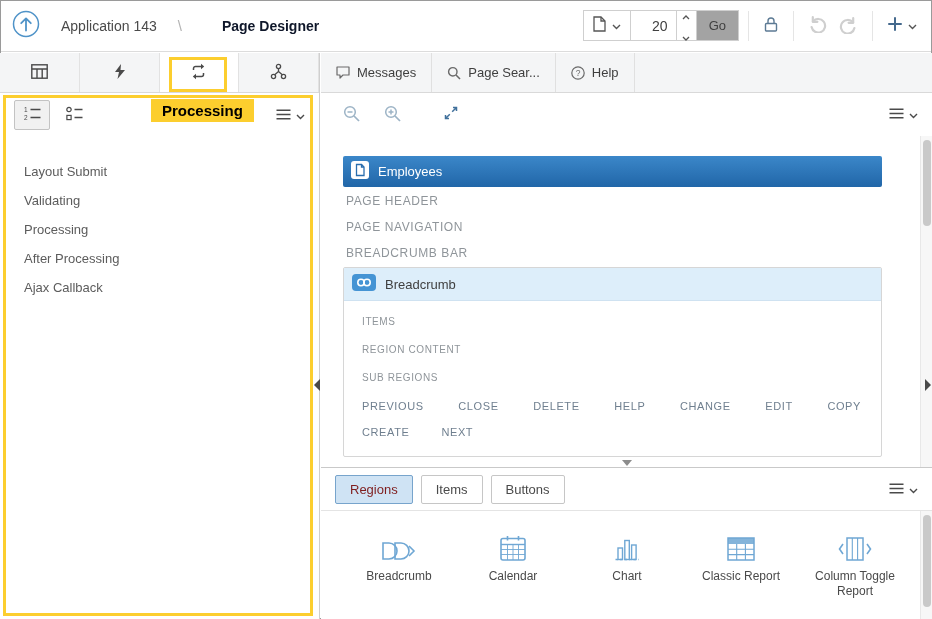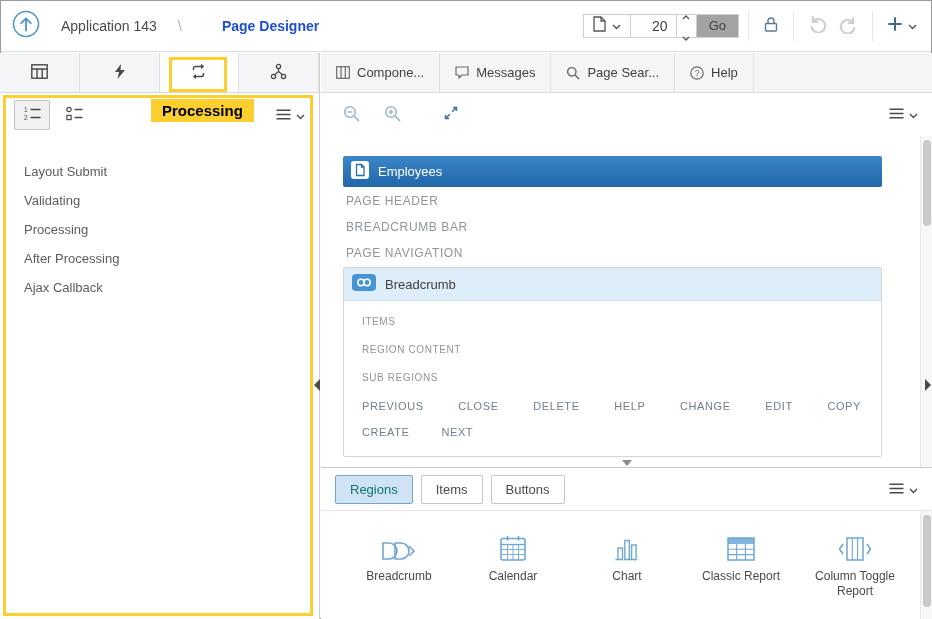--- a/index.html
+++ b/index.html
@@ -7,23 +7,23 @@
               font-family:"Liberation Sans", sans-serif; color:#404040; }
   .app { position:relative; width:932px; height:619px; background:#fff;
          outline:1px solid #9a9a9a; outline-offset:-1px; }
 
   
   .header { height:52px; display:flex; align-items:center; justify-content:space-between;
             padding:0 10px 0 12px; border-bottom:1px solid #dcdcdc; background:#fff; }
   .header-left { display:flex; align-items:center; gap:21px; }
   .crumb-app { font-size:14px; color:#4a4a4a; cursor:pointer; }
   .crumb-sep { color:#b3b3b3; font-size:15px; }
-  .title { font-size:14px; font-weight:bold; color:#1d4ed8;padding-left:19px; }
+  .title { font-size:14px; font-weight:bold; color:#0f172a;padding-left:19px; }
   .header-right { display:flex; align-items:center; }
-  .pagegroup { display:flex; align-items:stretch; height:24px; }
+  .pagegroup { display:flex; align-items:stretch; height:31px; }
   .pg-btn { display:flex; align-items:center; gap:6px; padding:0 9px; border:1px solid #cfcfcf;
             background:#fff; cursor:pointer; }
   .pg-num { width:46px; border:1px solid #cfcfcf; border-left:none; text-align:right;
             padding-right:8px; font-size:14px; color:#404040; font-family:inherit; }
   .pg-spin { width:20px; border:1px solid #cfcfcf; border-left:none; display:flex; flex-direction:column;
              align-items:center; justify-content:center; gap:3px; background:#fff; cursor:pointer; }
   .go-btn { border:1px solid #cfcfcf; border-left:none; background:#a3a3a3; padding:0 12px;
             font-size:13px; color:#404040; font-family:inherit; cursor:pointer; }
   .vdiv { width:1px; height:30px; background:#e5e5e5; margin:0 9px; }
   .iconbtn { background:none; border:none; display:flex; align-items:center; justify-content:center;
@@ -85,21 +85,21 @@
   .split-handle { position:absolute; top:407px; left:50%; transform:translateX(-50%); width:0; height:0;
                   border-left:5px solid transparent; border-right:5px solid transparent;
                   border-top:6px solid #8c8c8c; z-index:3; cursor:row-resize; }
 
   .gallery-tabs { position:absolute; top:414px; left:0; right:0; height:44px; background:#fff;
                   border-top:1px solid #c9c9c9; border-bottom:1px solid #e4e4e4;
                   display:flex; align-items:center; justify-content:space-between; padding:0 14px; }
   .gtab-group { display:flex; align-items:center; }
   .gtab { height:29px; padding:0 14px; font-size:13px; border:1px solid #c6c6c6; background:#fff;
           color:#4a4a4a; border-radius:2px; margin-right:8px; font-family:inherit; cursor:pointer; }
-  .gtab.active { background:#cfe3f4; border-color:#77a4cc; color:#0f766e; }
+  .gtab.active { background:#cfe3f4; border-color:#77a4cc; color:#7f1d1d; }
   .gallery { position:absolute; top:458px; left:0; right:12px; bottom:0; display:flex; gap:18px;
              padding:14px 8px 0 30px; background:#fff; overflow:hidden; }
   .gitem { width:96px; display:flex; flex-direction:column; align-items:center; gap:8px;
            text-align:center; font-size:12px; color:#4a4a4a; cursor:pointer; }
   .gicon { height:36px; display:flex; align-items:flex-end; justify-content:center;
            color:var(--gallery-icon-blue,#6fa7d4); }
   .glabel { line-height:1.25; }
 
   
   .sb-canvas { position:absolute; top:83px; right:0; width:12px; height:331px; background:#f7f7f7;
@@ -258,29 +258,20 @@
     <div class="hl-box-panel"></div>
     <div class="hl-tooltip">Processing</div>
   </div>
 
   <div class="main">
 
     <div class="main-tabs">
       <button class="mtab">
         <span class="ticon">
             <svg width="14" height="13" viewBox="0 0 14 13">
-              <rect x="0.7" y="0.7" width="12.6" height="11.6" fill="none" stroke="currentColor" stroke-width="1.2"></rect>
-              <path d="M5 0.7 V12.3 M9.3 0.7 V12.3" stroke="currentColor" stroke-width="1.2"></path>
-            </svg>
-          </span>
-        <span>Compone...</span>
-      </button>
-      <button class="mtab">
-        <span class="ticon">
-            <svg width="14" height="13" viewBox="0 0 14 13">
               <path d="M1 1 H13 V9 H7 L4 12 V9 H1 z" fill="none" stroke="currentColor" stroke-width="1.2" stroke-linejoin="round"></path>
             </svg>
           </span>
         <span>Messages</span>
       </button>
       <button class="mtab">
         <span class="ticon">
             <svg width="14" height="14" viewBox="0 0 14 14">
               <circle cx="5.8" cy="5.8" r="4.2" fill="none" stroke="currentColor" stroke-width="1.4"></circle>
               <path d="M9 9 L13 13" stroke="currentColor" stroke-width="1.6"></path>
@@ -334,22 +325,22 @@
     <div class="canvas">
       <div class="emp-bar">
         <span><svg width="18" height="18" viewBox="0 0 18 18">
               <rect width="18" height="18" rx="3" fill="#fff"></rect>
               <path d="M5.5 3.5 h5 l2.5 2.5 v8.5 h-7.5 z" fill="none" stroke="#2a6eae" stroke-width="1.3"></path>
               <path d="M10.5 3.5 v2.5 h2.5" fill="none" stroke="#2a6eae" stroke-width="1.3"></path>
             </svg></span>
         <span>Employees</span>
       </div>
       <div class="slot">PAGE HEADER</div>
+      <div class="slot">PAGE NAVIGATION</div>
       <div class="slot">BREADCRUMB BAR</div>
-      <div class="slot">PAGE NAVIGATION</div>
 
       <div class="region">
         <div class="region-head">
           <span><svg width="24" height="17" viewBox="0 0 24 17">
                 <rect width="24" height="17" rx="4" fill="#4594d4"></rect>
                 <circle cx="9" cy="8.5" r="3.2" fill="none" stroke="#fff" stroke-width="1.6"></circle>
                 <circle cx="15" cy="8.5" r="3.2" fill="none" stroke="#fff" stroke-width="1.6"></circle>
               </svg></span>
           <span>Breadcrumb</span>
         </div>

